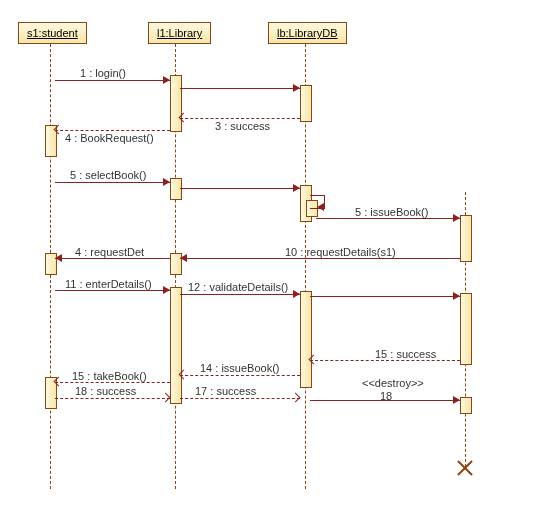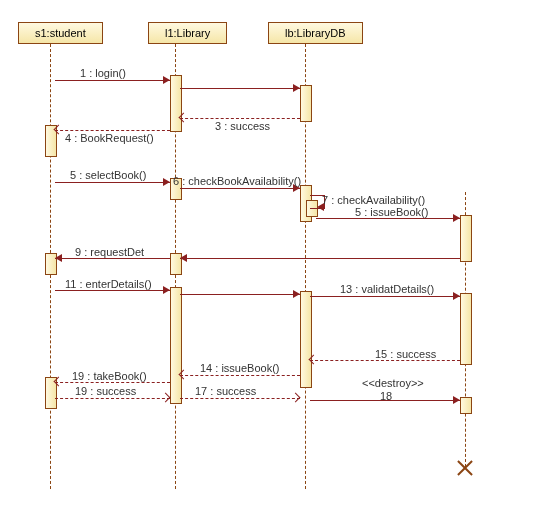--- a/index.html
+++ b/index.html
@@ -1,17 +1,17 @@
 <!DOCTYPE html>
 <html><head>
 <meta charset="utf-8">
 <style>
 body{margin:0;font-family:Arial,sans-serif;font-size:11px;background:#fff;color:#000}
 .diagram{position:relative;width:539px;height:508px}
-.lifeline-head{position:absolute;border:1px solid #8B4513;background:linear-gradient(#FFF9E0,#F5E6A8);padding:4px 16px;white-space:nowrap}
+.lifeline-head{position:absolute;border:1px solid #8B4513;background:linear-gradient(#FFF9E0,#F5E6A8);padding:4px 8px;text-decoration:underline;white-space:nowrap}
 .lifeline{position:absolute;border-left:1px dashed #8B4513;width:0}
 .activation{position:absolute;background:linear-gradient(to right,#FFF9E0,#F5E6A8);border:1px solid #8B4513;width:10px}
 .msg{position:absolute;font-size:11px;color:#333;white-space:nowrap}
 .arrow{position:absolute;height:0;border-top:1px solid #8B2020}
 .arrow-dash{position:absolute;height:0;border-top:1px dashed #8B2020}
 .ah-r{position:absolute;width:0;height:0;border-top:4px solid transparent;border-bottom:4px solid transparent;border-left:7px solid #8B2020}
 .ah-l{position:absolute;width:0;height:0;border-top:4px solid transparent;border-bottom:4px solid transparent;border-right:7px solid #8B2020}
 .ah-r-open{position:absolute;width:6px;height:6px;border-top:1px solid #8B2020;border-right:1px solid #8B2020;transform:rotate(45deg)}
 .ah-l-open{position:absolute;width:6px;height:6px;border-top:1px solid #8B2020;border-left:1px solid #8B2020;transform:rotate(-45deg)}
 .destroy-x{position:absolute;width:16px;height:16px}
@@ -66,68 +66,67 @@
 <div class="arrow-dash" style="left:55px;top:130px;width:115px"></div>
 <div class="ah-l-open" style="left:55px;top:126px"></div>
 <div class="msg" style="left:65px;top:132px">4 : BookRequest()</div>
 
 <div class="arrow" style="left:55px;top:182px;width:115px"></div>
 <div class="ah-r" style="left:163px;top:178px"></div>
 <div class="msg" style="left:70px;top:169px">5 : selectBook()</div>
 
 <div class="arrow" style="left:180px;top:188px;width:120px"></div>
 <div class="ah-r" style="left:293px;top:184px"></div>
-<div class="msg" style="left:173px;top:175px">6 : checkBookAvailability()</div>
 
 <div class="self-box" style="left:310px;top:195px;width:14px;height:12px"></div>
 <div class="ah-l" style="left:317px;top:203px"></div>
-<div class="msg" style="left:322px;top:194px">7 : checkAvailability()</div>
 
 <div class="arrow" style="left:316px;top:218px;width:144px"></div>
 <div class="ah-r" style="left:453px;top:214px"></div>
 <div class="msg" style="left:355px;top:206px">5 : issueBook()</div>
 
 <div class="arrow" style="left:180px;top:258px;width:280px"></div>
 <div class="ah-l" style="left:180px;top:254px"></div>
+<div class="msg" style="left:285px;top:246px">10 : requestDetails(s1)</div>
 
 <div class="arrow" style="left:55px;top:258px;width:115px"></div>
 <div class="ah-l" style="left:55px;top:254px"></div>
-<div class="msg" style="left:75px;top:246px">9 : requestDet</div>
+<div class="msg" style="left:75px;top:246px">4 : requestDet</div>
 
 <div class="arrow" style="left:55px;top:290px;width:115px"></div>
 <div class="ah-r" style="left:163px;top:286px"></div>
 <div class="msg" style="left:65px;top:278px">11 : enterDetails()</div>
 
 <div class="arrow" style="left:180px;top:294px;width:120px"></div>
 <div class="ah-r" style="left:293px;top:290px"></div>
+<div class="msg" style="left:188px;top:281px">12 : validateDetails()</div>
 
 <div class="arrow" style="left:310px;top:296px;width:150px"></div>
 <div class="ah-r" style="left:453px;top:292px"></div>
-<div class="msg" style="left:340px;top:283px">13 : validatDetails()</div>
 
 <div class="arrow-dash" style="left:310px;top:360px;width:150px"></div>
 <div class="ah-l-open" style="left:310px;top:356px"></div>
 <div class="msg" style="left:375px;top:348px">15 : success</div>
 
 <div class="arrow-dash" style="left:180px;top:375px;width:120px"></div>
 <div class="ah-l-open" style="left:180px;top:371px"></div>
 <div class="msg" style="left:200px;top:362px">14 : issueBook()</div>
 
 <div class="arrow-dash" style="left:55px;top:382px;width:115px"></div>
 <div class="ah-l-open" style="left:55px;top:378px"></div>
-<div class="msg" style="left:72px;top:370px">19 : takeBook()</div>
+<div class="msg" style="left:72px;top:370px">15 : takeBook()</div>
 
 <div class="arrow" style="left:310px;top:400px;width:150px"></div>
 <div class="ah-r" style="left:453px;top:396px"></div>
 <div class="msg" style="left:362px;top:377px">&lt;&lt;destroy&gt;&gt;</div>
 <div class="msg" style="left:380px;top:390px">18</div>
 
 <div class="arrow-dash" style="left:180px;top:398px;width:120px"></div>
 <div class="ah-r-open" style="left:292px;top:394px"></div>
 <div class="msg" style="left:195px;top:385px">17 : success</div>
 
 <div class="arrow-dash" style="left:55px;top:398px;width:115px"></div>
 <div class="ah-r-open" style="left:162px;top:394px"></div>
-<div class="msg" style="left:75px;top:385px">19 : success</div>
+<div class="msg" style="left:75px;top:385px">18 : success</div>
 
 <div class="destroy-x" style="left:457px;top:460px"></div>
 
 </div>
 
 </body></html>

